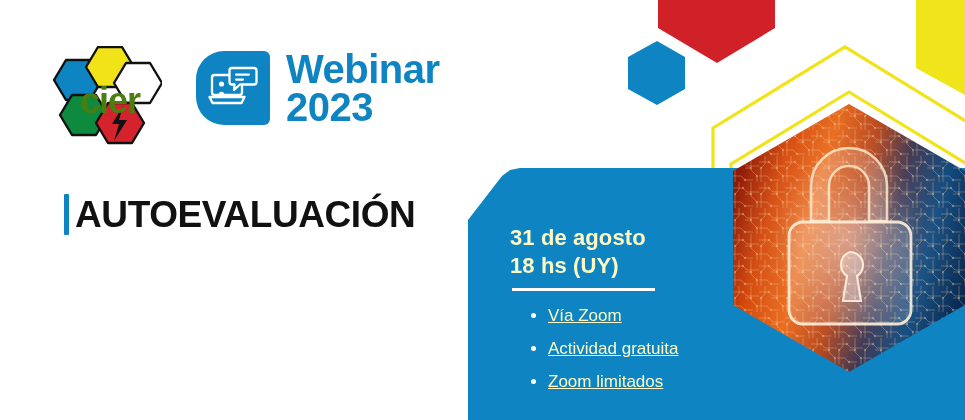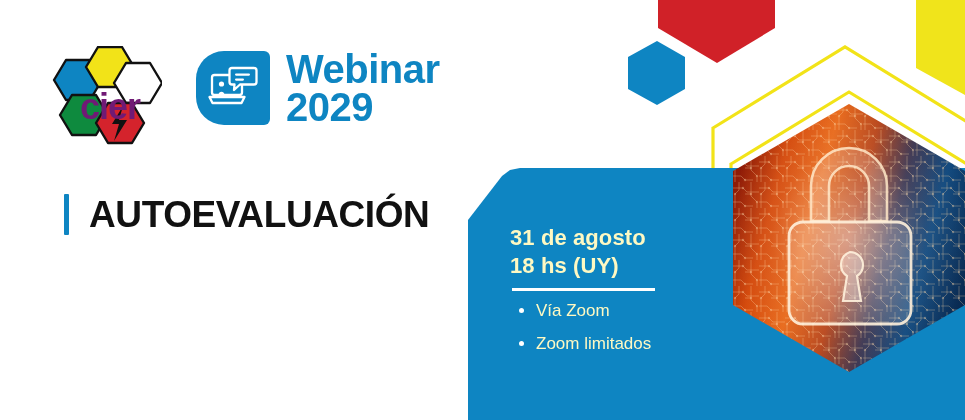--- a/index.html
+++ b/index.html
@@ -30,24 +30,24 @@
   .cier-logo {
     position: absolute;
     left: 52px;
     top: 46px;
     width: 110px;
     height: 100px;
   }
   .cier-word {
     position: absolute;
     left: 80px;
-    top: 86px;
+    top: 80px;
     font-size: 36px;
     font-weight: bold;
-    color: #701a75;
+    color: #4d7c0f;
     letter-spacing: -1px;
     font-family: "Liberation Sans", sans-serif;
   }
 
   
   .webinar-badge {
     position: absolute;
     left: 196px;
     top: 50px;
     display: flex;
@@ -81,21 +81,21 @@
     display: flex;
     align-items: stretch;
   }
   .headline-bar {
     width: 5px;
     background: #0E85C2;
     flex: none;
     border-radius: 1px;
   }
   .headline-text {
-    margin-left: 20px;
+    margin-left: 6px;
     color: #111111;
     font-size: 37px;
     font-weight: bold;
     line-height: 1.12;
     letter-spacing: -0.4px;
     white-space: nowrap;
   }
   .headline-text .l2 { display: block; }
 
   
@@ -124,22 +124,23 @@
   }
   .info-date .l2 { display: block; }
   .info-divider {
     width: 143px;
     height: 3px;
     background: #ffffff;
     margin: 9px 0 11px 2px;
   }
   .info-list {
     list-style: none;
-    margin: 4px;
+    margin: 16px;
     padding: 0;
+    text-decoration: underline;
   }
   .info-list li {
     position: relative;
     padding-left: 22px;
     font-size: 17px;
     line-height: 1;
     margin-bottom: 16px;
     white-space: nowrap;
   }
   .info-list li::before {
@@ -207,40 +208,41 @@
 
         <path d="M1.5,31 L36.5,31 L33.5,37 L4.5,37 Z" fill="none" stroke="#FFFFFF" stroke-width="2.3" stroke-linejoin="round"></path>
 
         <path d="M24,2 L46,2 a2.5,2.5 0 0 1 2.5,2.5 L48.5,16 a2.5,2.5 0 0 1 -2.5,2.5 L32,18.5 L26,24 L26.5,18.5 L24,18.5 a2.5,2.5 0 0 1 -2.5,-2.5 L21.5,4.5 a2.5,2.5 0 0 1 2.5,-2.5 Z" fill="#0E85C2" stroke="#FFFFFF" stroke-width="2.3" stroke-linejoin="round"></path>
         <rect x="27" y="7.5" width="15" height="2.2" rx="1.1" fill="#FFFFFF"></rect>
         <rect x="27" y="12.5" width="9" height="2.2" rx="1.1" fill="#FFFFFF"></rect>
       </svg>
     </div>
     <div class="webinar-text">
       <span>Webinar</span>
-      <span class="l2">2029</span>
+      <span class="l2">2023</span>
     </div>
   </div>
 
   <div class="headline-wrap">
     <div class="headline-bar"></div>
     <div class="headline-text">
       <span>AUTOEVALUACIÓN</span>
     </div>
   </div>
 
   <div class="info-panel">
     <div class="info-inner">
       <div class="info-date">
         <span>31 de agosto</span>
         <span class="l2">18 hs (UY)</span>
       </div>
       <div class="info-divider"></div>
       <ul class="info-list">
         <li>Vía Zoom</li>
+        <li>Actividad gratuita</li>
         <li>Zoom limitados</li>
       </ul>
     </div>
   </div>
 
   <svg class="lock-hex" viewBox="0 0 232 268">
     <defs>
       <clipPath id="hexclip">
         <polygon points="0,67 116,0 232,67 232,201 116,268 0,201"></polygon>
       </clipPath>

